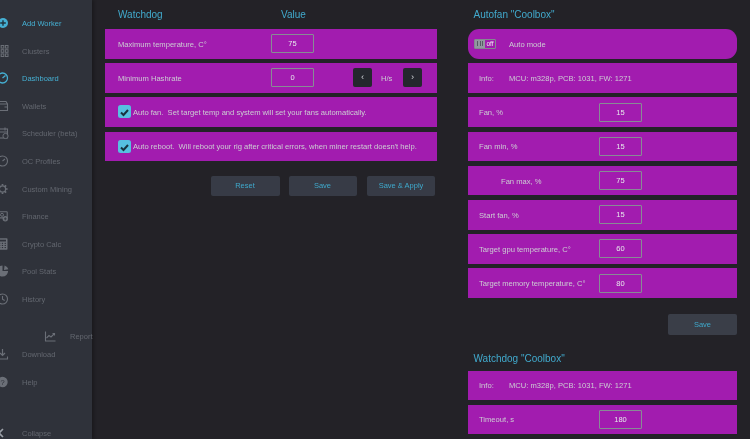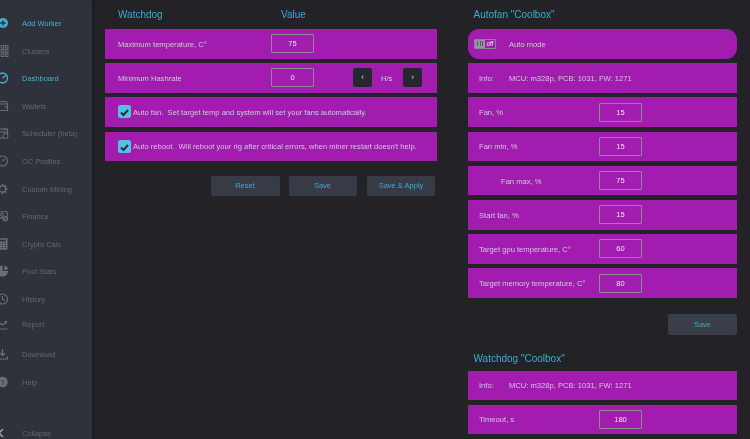--- a/index.html
+++ b/index.html
@@ -119,21 +119,21 @@
       </svg>
       <span class="lbl">Pool Stats</span>
     </div>
     <div class="mitem" style="top:292px;">
       <svg width="13" height="13" viewBox="0 0 13 13">
         <circle cx="6.5" cy="6.5" r="5" class="ico-g" stroke-width="1.1"></circle>
         <path d="M6.5 3.5v3.2l2.2 1.3" class="ico-g" stroke-width="1.1"></path>
       </svg>
       <span class="lbl">History</span>
     </div>
-    <div class="mitem" style="top:317px;">
+    <div class="mitem" style="top:329px;margin-left:48px;">
       <svg width="13" height="13" viewBox="0 0 13 13">
         <path d="M1.5 2v9.5h10" class="ico-g" stroke-width="1.1"></path>
         <path d="M2.5 8.5l2.5-2.5 2 1.5 3.5-3.5" class="ico-g" stroke-width="1.1"></path>
         <path d="M10.5 6V4h-2" class="ico-g" stroke-width="1.1"></path>
       </svg>
       <span class="lbl">Report</span>
     </div>
     <div class="mitem" style="top:347.2px;">
       <svg width="13" height="13" viewBox="0 0 13 13">
         <path d="M6.5 1.5v6.5M4 5.5l2.5 2.5L9 5.5" class="ico-g" stroke-width="1.2"></path>

